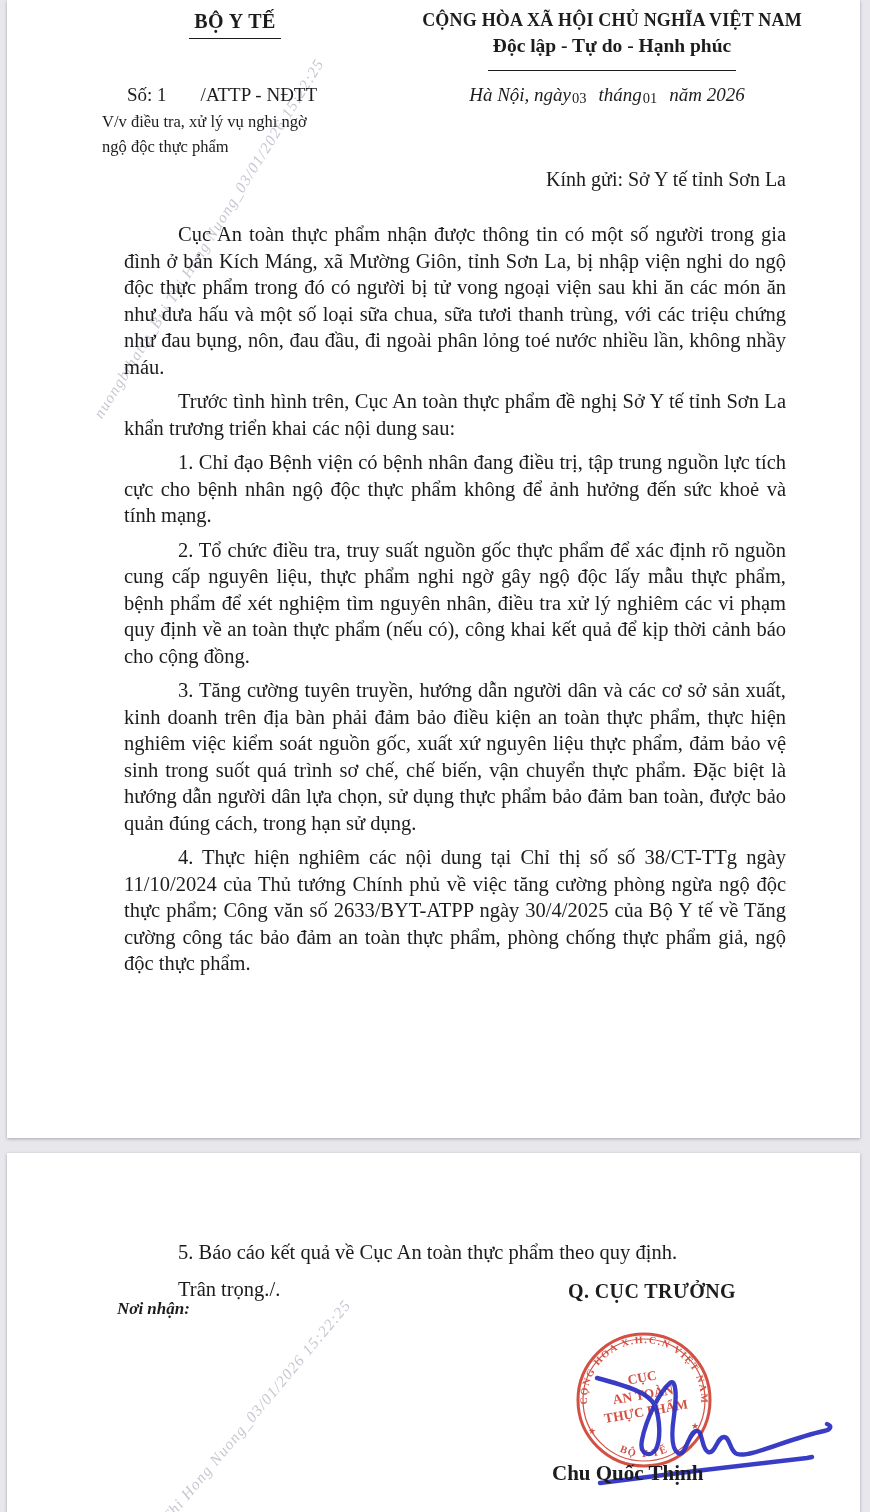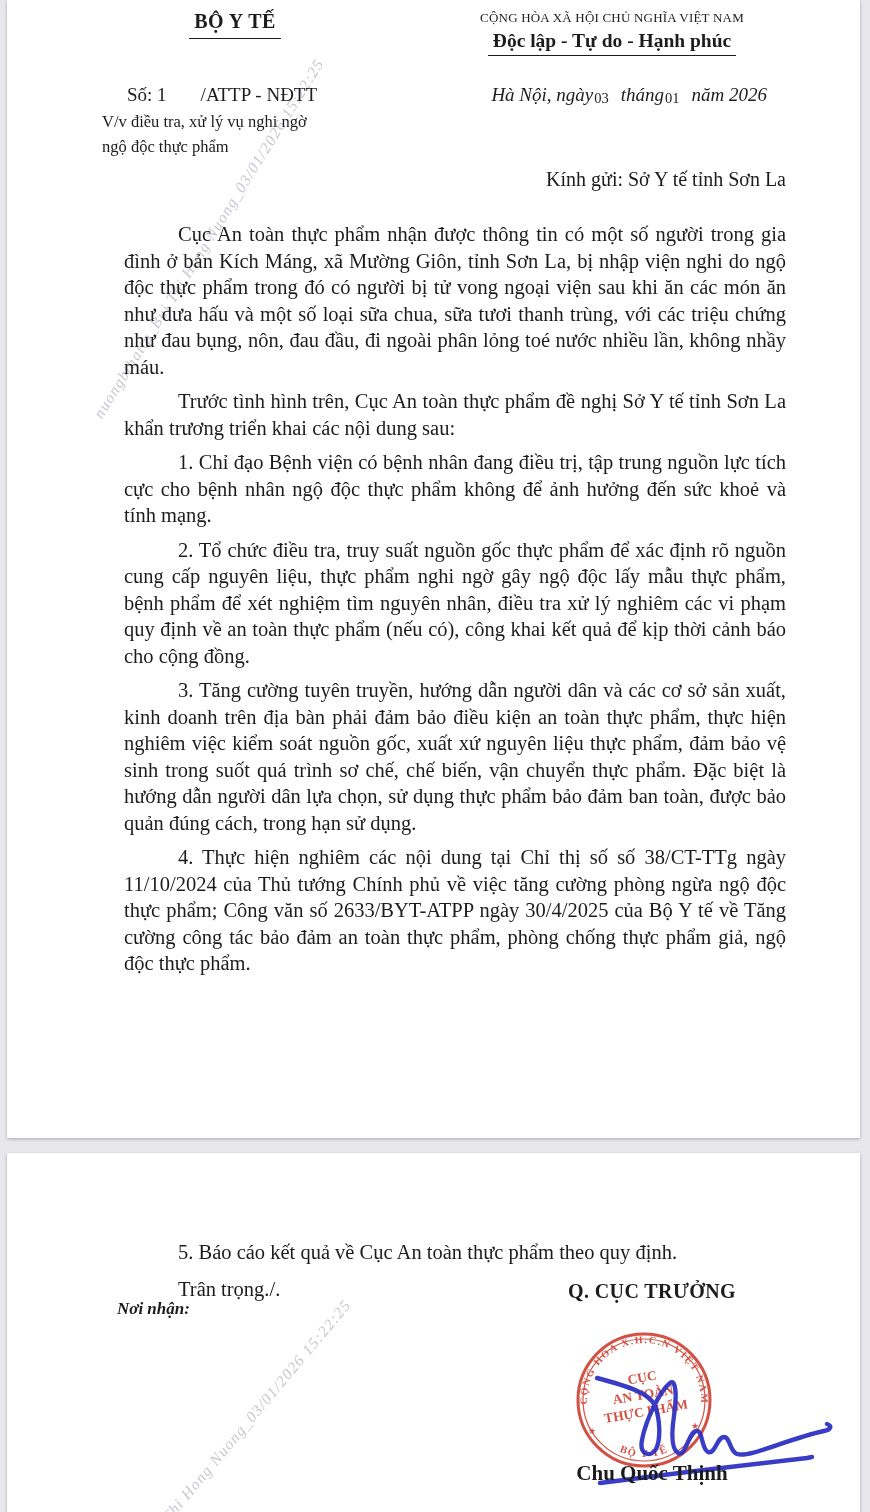--- a/index.html
+++ b/index.html
@@ -22,46 +22,46 @@
     font-size:15.5px;letter-spacing:1.2px;white-space:nowrap;
     transform-origin:0 0;pointer-events:none;
   }
   .wm1{left:83px;top:412px;transform:rotate(-58deg);}
   .wm2{left:132px;top:384px;transform:rotate(-50deg);}
   .hdr-left{left:88px;top:10px;width:280px;text-align:center;}
   .ministry{font-size:20px;font-weight:bold;letter-spacing:.5px;}
   .department{font-size:20px;font-weight:bold;margin-top:3px;letter-spacing:-.2px;}
   .hdr-rule{width:92px;border-top:1.6px solid #1c1c1e;margin:5px auto 0;}
   .hdr-right{left:390px;top:10px;width:430px;text-align:center;}
-  .motto1{font-size:13px;font-weight:normal;letter-spacing:.2px;}
+  .motto1{font-size:18px;font-weight:bold;letter-spacing:.2px;}
   .motto2{font-size:19.5px;font-weight:bold;margin-top:4px;display:inline-block;
-          border-bottom:1.8px solid #1c1c1e;padding:0 5px 3px;text-align:right;}
+          border-bottom:1.8px solid #1c1c1e;padding:0 5px 13px;text-align:right;}
   .doc-number{left:120px;top:84px;width:260px;font-size:19px;}
   .doc-code{margin-left:34px;}
   .subject{left:95px;top:109px;width:270px;
            font-size:16.5px;line-height:25px;}
-  .date-line{left:440px;top:84px;width:320px;text-align:right;
+  .date-line{left:440px;top:84px;width:320px;text-align:center;
              font-style:italic;font-size:19px;}
   .dnum{font-style:normal;font-size:14.5px;position:relative;top:2px;margin:0 12px 0 1px;}
   .salutation{left:117px;top:168px;width:662px;text-align:right;
               padding-left:56px;box-sizing:border-box;font-size:20px;}
   .bodytext{left:117px;top:221px;width:662px;font-size:20.5px;
             line-height:26.5px;text-align:justify;}
   .bodytext p{margin:0 0 8px;text-indent:54px;}
   .p2block{left:117px;top:81px;width:662px;font-size:20.5px;line-height:37px;}
   .p2block div{padding-left:54px;}
   .recipients{left:110px;top:146px;width:330px;}
   .recipients-label{font-size:17px;font-weight:bold;font-style:italic;}
   .recipients ul{list-style:none;margin:5px 0 0;padding:0;
                  font-size:16px;line-height:19.5px;}
   .signer-title{left:500px;top:127px;width:290px;text-align:center;
                 font-size:20px;font-weight:bold;letter-spacing:.4px;}
   .stamp{left:567px;top:177px;width:140px;height:140px;opacity:.88;}
   .signature{left:565px;top:208px;width:300px;height:135px;}
-  .signer-name{left:545px;top:308px;width:200px;text-align:center;
+  .signer-name{left:545px;top:308px;width:200px;text-align:left;
                font-size:21px;font-weight:bold;}
 </style>
 </head>
 <body>
 
 <div class="page page1">
   <div class="wm wm1">nuongbthattp_Bui Thi Hong Nuong_03/01/2026 15:22:25</div>
 
   <div class="abs hdr-left">
     <div class="ministry">BỘ Y TẾ</div>

